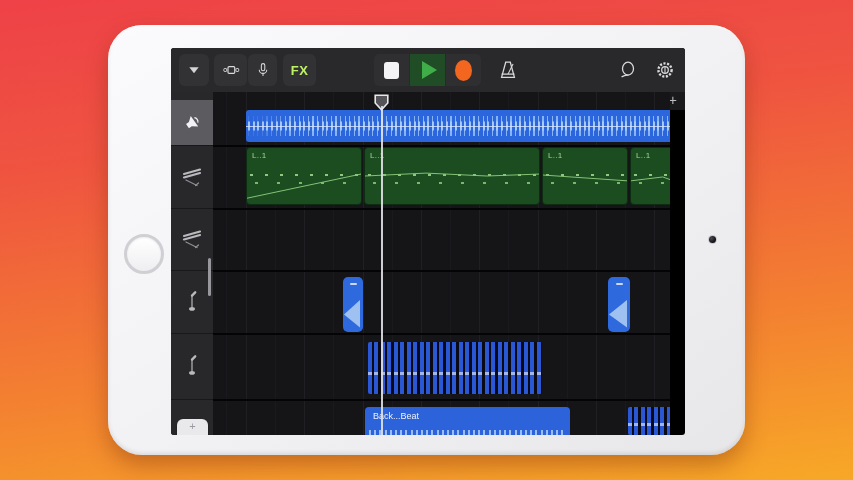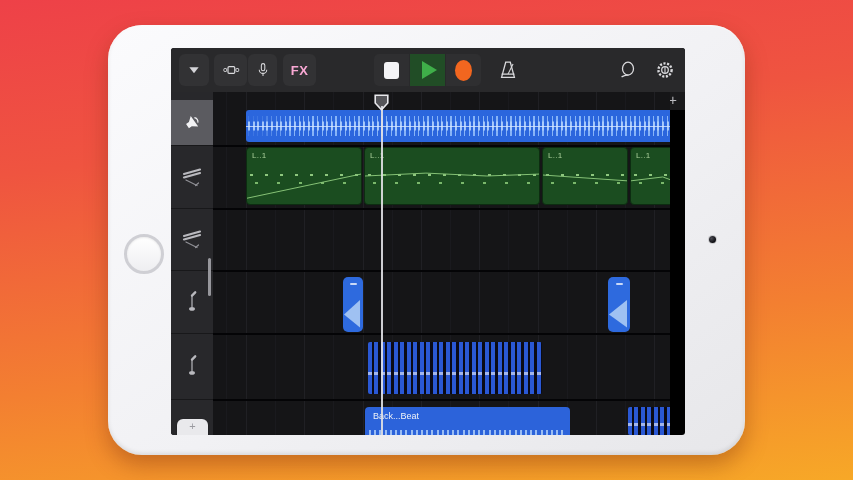--- a/index.html
+++ b/index.html
@@ -16,21 +16,21 @@
   .camera{position:absolute;left:601px;top:211px;width:7px;height:7px;border-radius:50%;
     background:radial-gradient(circle at 35% 35%,#4a4a52,#0c0c10 70%);box-shadow:0 0 0 1px rgba(0,0,0,.15);}
   
   .screen{position:absolute;left:63px;top:23px;width:514px;height:387px;background:#000;
     border-radius:3px;overflow:hidden;}
   
   .toolbar{position:absolute;left:0;top:0;width:514px;height:44px;background:#29292b;}
   .tb-btn{position:absolute;top:6px;height:32px;border-radius:6px;background:#323234;
     display:flex;align-items:center;justify-content:center;}
   .tb-plain{background:transparent;}
-  .fx{color:#f9a8d4;font-size:13px;font-weight:bold;letter-spacing:.5px;}
+  .fx{color:#bef264;font-size:13px;font-weight:bold;letter-spacing:.5px;}
   .stop-sq{width:15px;height:17px;background:#f4f4f6;border-radius:3px;}
   .play-tri{width:0;height:0;border-left:15px solid #3fae49;border-top:9px solid transparent;border-bottom:9px solid transparent;margin-left:3px;}
   .rec-dot{width:17px;height:21px;background:#f2661f;border-radius:50%;}
   svg.ic{display:block;}
   
   .ruler{position:absolute;left:0;top:44px;width:514px;height:18px;background:#1a1a1c;}
   .ticks{position:absolute;left:75px;top:3px;width:424px;height:9px;
     background:repeating-linear-gradient(90deg,#4d4d52 0 1px,transparent 1px 14.57px),
                repeating-linear-gradient(90deg,#6d6d73 0 1px,transparent 1px 58.3px);}
   .rnum{position:absolute;top:2px;font-size:8.5px;color:#96969b;}

